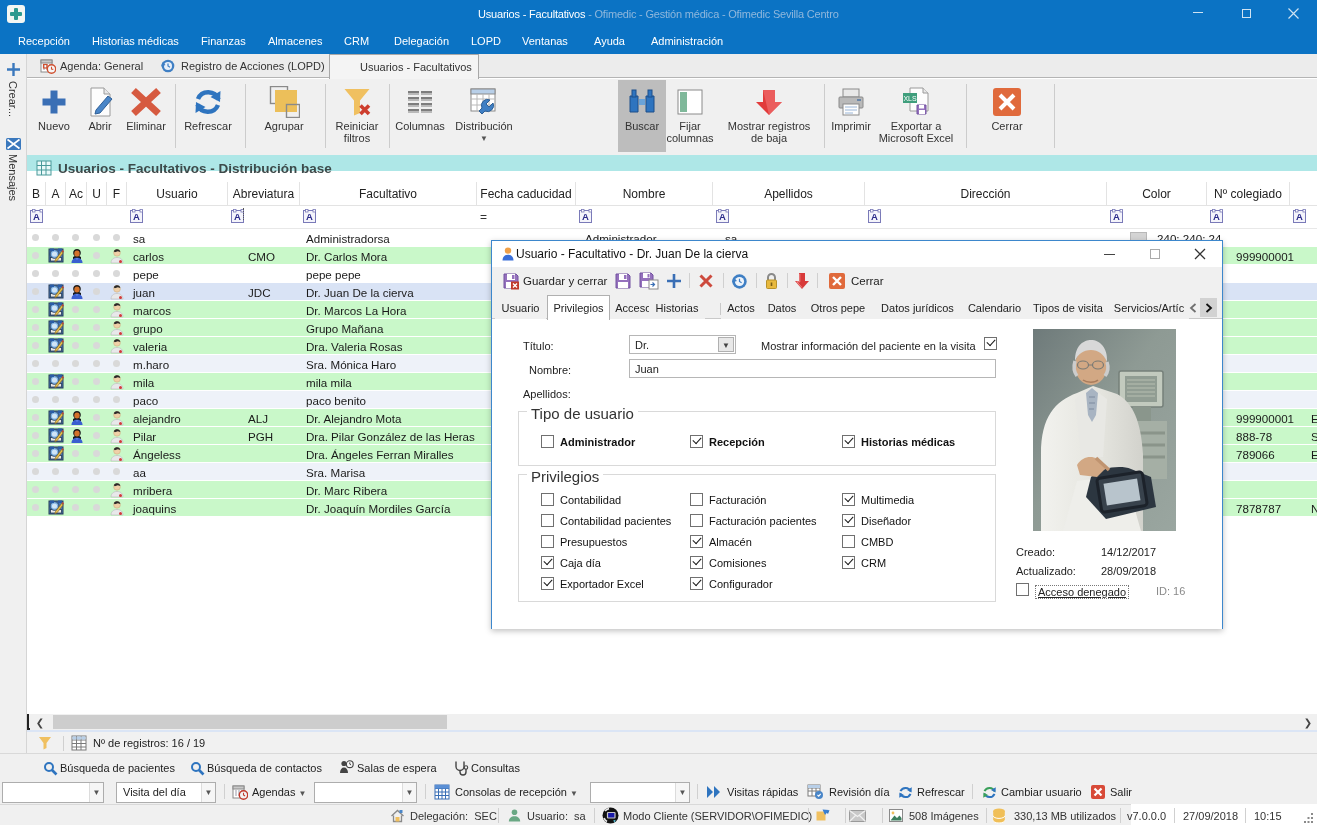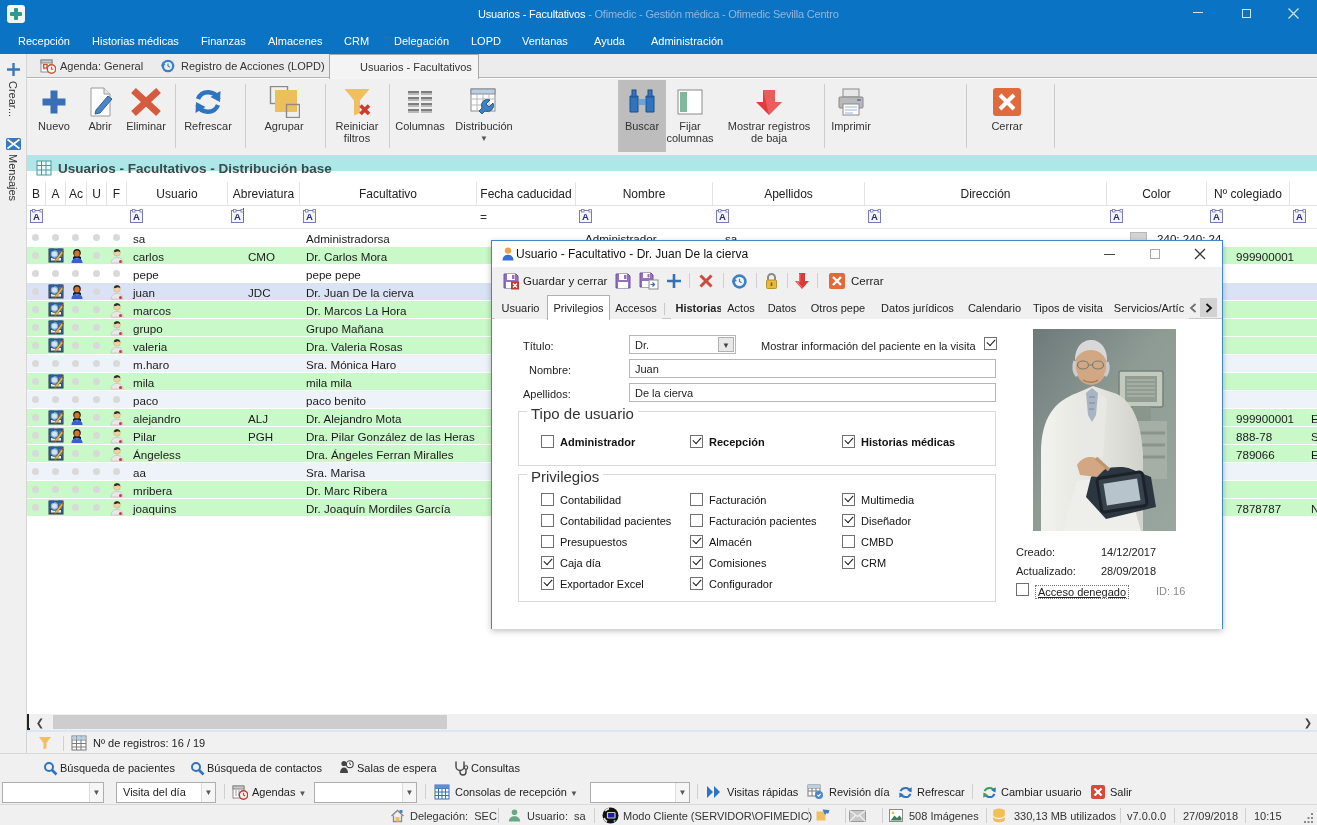--- a/index.html
+++ b/index.html
@@ -46,21 +46,21 @@
 .w { background:#fff; }
 .p { background:#eef2f9; border-bottom:1px solid #fff; }
 .sel { background:#d9e3f5; border-bottom:1px solid #fff; }
 .dot { position:absolute; top:5px; width:7px; height:7px; border-radius:50%; background:#d9d9d9; }
 
 
 #hscroll { left:27px; top:714px; width:1290px; height:16px; background:#f0f0f0; }
 #records { left:27px; top:730px; width:1290px; height:23px; background:#f1f1f1; border-top:2px solid #dbe5f5; font-size:11px; }
 #links { left:0; top:753px; width:1317px; height:28px; background:#f0f0f0; border-top:1px solid #d9d9d9; font-size:11px; }
 #combos { left:0; top:781px; width:1317px; height:23px; background:#f0f0f0; font-size:11px; }
-#statusbar { left:0; top:804px; width:1317px; height:21px; background:#f0f0f0; border-top:1px solid #d9d9d9; font-size:11px; color:#333; }
+#statusbar { left:0; top:804px; width:1131px; height:21px; background:#f0f0f0; border-top:1px solid #d9d9d9; font-size:11px; color:#333; }
 .combo { position:absolute; top:1px; height:21px; background:#fff; border:1px solid #adadad; }
 .combo .arr { position:absolute; right:0; top:0; width:14px; height:19px; background:#f6f6f6; border-left:1px solid #dcdcdc; color:#555; font-size:8px; text-align:center; line-height:19px; }
 .ssep { position:absolute; top:3px; height:15px; width:1px; background:#d0d0d0; }
 
 
 #dialog { left:491px; top:240px; width:732px; height:389px; background:#fff; border:1px solid #3d87cc; box-shadow:0 2px 6px rgba(0,0,0,0.25); }
 #dtitle { left:0; top:0; width:730px; height:26px; background:#fff; }
 #dtoolbar { left:0; top:26px; width:730px; height:28px; background:#f0f0f0; }
 #dtabs { left:0; top:54px; width:730px; height:24px; background:#f0f0f0; border-bottom:1px solid #c9c9c9; }
 .dtab { position:absolute; top:2px; height:22px; background:#f0f0f0; font-size:11px; padding:5px 0 0; text-align:center; white-space:nowrap; color:#222; }
@@ -222,20 +222,30 @@
       </svg>Mostrar registros<br>de baja</div>
   <div class="tsep" style="left:797px;"></div>
   <div class="tbtn" style="left:799px; width:50px;">
     <svg width="32" height="32" viewBox="0 0 32 32">
         <rect x="8" y="3" width="16" height="8" fill="#e8e8e8" stroke="#8a8a8a"></rect>
         <rect x="4" y="11" width="24" height="11" rx="1" fill="#b9b9b9" stroke="#8a8a8a"></rect>
         <rect x="8" y="18" width="16" height="11" fill="#fdfdfd" stroke="#8a8a8a"></rect>
         <path d="M10 21 h12 M10 24 h12 M10 27 h8" stroke="#9ab6d8"></path>
         <rect x="22" y="13" width="4" height="2" fill="#6a86a8"></rect>
       </svg>Imprimir</div>
+  <div class="tbtn" style="left:846px; width:86px; line-height:12px;">
+    <svg width="32" height="32" viewBox="0 0 32 32">
+        <path d="M10 2 h13 l5 5 v18 H10z" fill="#fdfdfd" stroke="#9a9a9a"></path>
+        <path d="M23 2 v5 h5" fill="#e8e8e8" stroke="#9a9a9a"></path>
+        <rect x="3" y="7" width="14" height="10" fill="#3f9e7c"></rect>
+        <text x="10" y="14.5" font-size="7" fill="#fff" text-anchor="middle" font-family="Liberation Sans">XLS</text>
+        <path d="M17 19 h9 v9 h-9z" fill="#9571bd" stroke="#7252a0"></path>
+        <rect x="19" y="19" width="5" height="3.5" fill="#fff"></rect>
+        <rect x="19" y="24" width="6" height="4" fill="#fff"></rect>
+      </svg>Exportar a<br>Microsoft Excel</div>
   <div class="tsep" style="left:939px;"></div>
   <div class="tbtn" style="left:951px; width:58px;">
     <svg width="32" height="32" viewBox="0 0 32 32">
         <rect x="2" y="2" width="28" height="28" rx="3" fill="#e06a3c"></rect>
         <path d="M9 9 L23 23 M23 9 L9 23" stroke="#fff" stroke-width="4"></path>
       </svg>Cerrar</div>
   <div class="tsep" style="left:1027px;"></div>
 </div>
 <div class="abs" id="teal">
   <svg class="abs" style="left:9px; top:5px;" width="16" height="16" viewBox="0 0 16 16">
@@ -899,21 +909,21 @@
       <div class="abs" style="left:228px; top:8px; width:1px; height:12px; background:#c8c8c8;"></div>
       <div class="abs" style="left:269px; top:8px; width:1px; height:12px; background:#c8c8c8;"></div>
       <div class="abs" style="left:311px; top:8px; width:1px; height:12px; background:#c8c8c8;"></div>
       <div class="abs" style="left:381px; top:8px; width:1px; height:12px; background:#c8c8c8;"></div>
       <div class="abs" style="left:470px; top:8px; width:1px; height:12px; background:#c8c8c8;"></div>
       <div class="abs" style="left:534px; top:8px; width:1px; height:12px; background:#c8c8c8;"></div>
       <div class="abs" style="left:616px; top:8px; width:1px; height:12px; background:#c8c8c8;"></div>
       <div class="dtab" style="left:3px; width:51px;">Usuario</div>
     <div class="dtab active" style="left:55px; width:63px;">Privilegios</div>
     <div class="dtab" style="left:118px; width:52px;">Accesos</div>
-    <div class="dtab" style="left:179px; width:56px;font-weight:bold;">Historias</div>
+    <div class="dtab" style="left:157px; width:56px;">Historias</div>
     <div class="dtab" style="left:229px; width:40px;">Actos</div>
     <div class="dtab" style="left:269px; width:42px;">Datos</div>
     <div class="dtab" style="left:311px; width:70px;">Otros pepe</div>
     <div class="dtab" style="left:381px; width:89px;">Datos jurídicos</div>
     <div class="dtab" style="left:470px; width:65px;">Calendario</div>
     <div class="dtab" style="left:535px; width:82px;">Tipos de visita</div>
     <div class="dtab" style="left:617px; width:80px; overflow:hidden;">Servicios/Artíc</div>
     <svg class="abs" style="left:697px; top:8px;" width="8" height="10" viewBox="0 0 8 10">
         <path d="M6.5 1 L2 5 L6.5 9" stroke="#707070" stroke-width="1.8" fill="none"></path>
       </svg>
@@ -923,21 +933,20 @@
       </svg>
   </div>
   <div class="abs" id="dcontent">
     <div class="abs" style="left:31px; top:21px;">Título:</div>
     <div class="inp" style="left:137px; top:16px; width:107px;">Dr.<span class="arr" style="position:absolute; right:1px; top:1px; width:16px; height:15px; background:#e8e8e8; border:1px solid #b0b0b0; font-size:8px; text-align:center; line-height:15px; color:#444;">▼</span></div>
     <div class="abs" style="left:269px; top:21px;">Mostrar información del paciente en la visita</div>
     <div class="cb c" style="left:492px; top:18px;"></div>
     <div class="abs" style="left:31px; top:45px;margin-left:6px;">Nombre:</div>
     <div class="inp" style="left:137px; top:40px; width:367px;">Juan</div>
     <div class="abs" style="left:31px; top:69px;">Apellidos:</div>
-    <div class="inp" style="left:137px; top:64px; width:367px;">De la cierva</div>
     <div class="fieldset" style="left:26px; top:92px; width:478px; height:55px;">
       <div class="legend">Tipo de usuario</div>
       <div class="cb" style="left:22px; top:23px;"></div>
         <div class="cl" style="left:41px; top:24px; font-weight:bold;">Administrador</div>
       <div class="cb c" style="left:171px; top:23px;"></div>
         <div class="cl" style="left:190px; top:24px; font-weight:bold;">Recepción</div>
       <div class="cb c" style="left:323px; top:23px;"></div>
         <div class="cl" style="left:342px; top:24px; font-weight:bold;">Historias médicas</div>
     </div>
     <div class="fieldset" style="left:26px; top:155px; width:478px; height:128px;">

